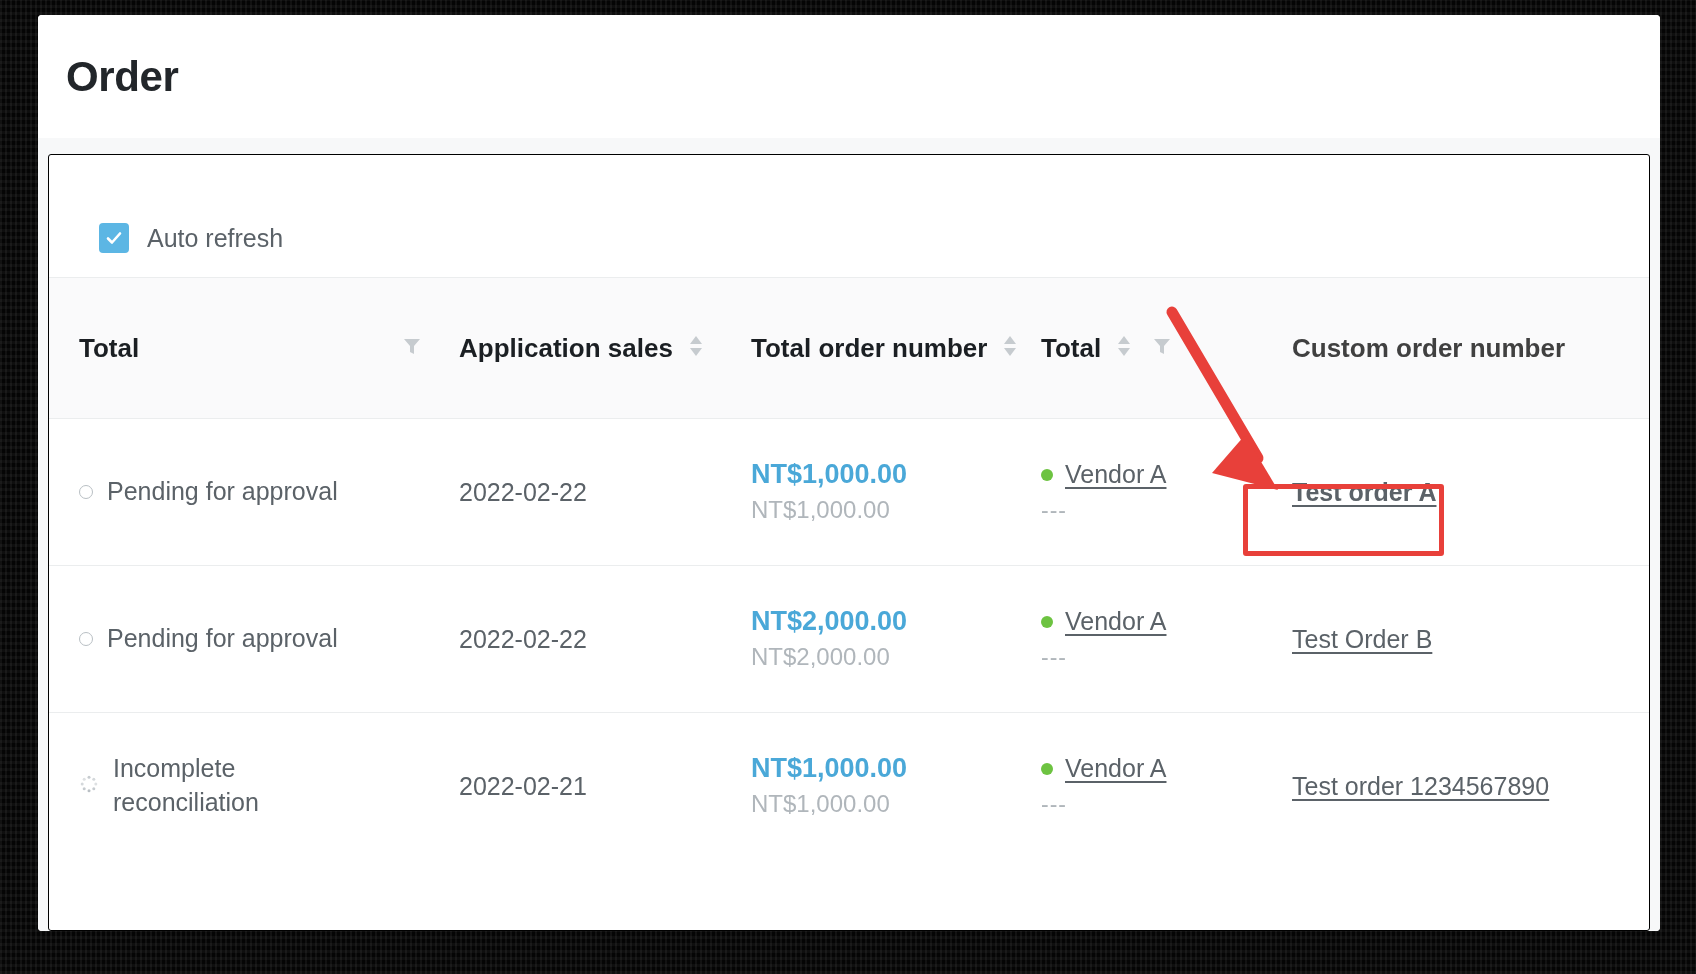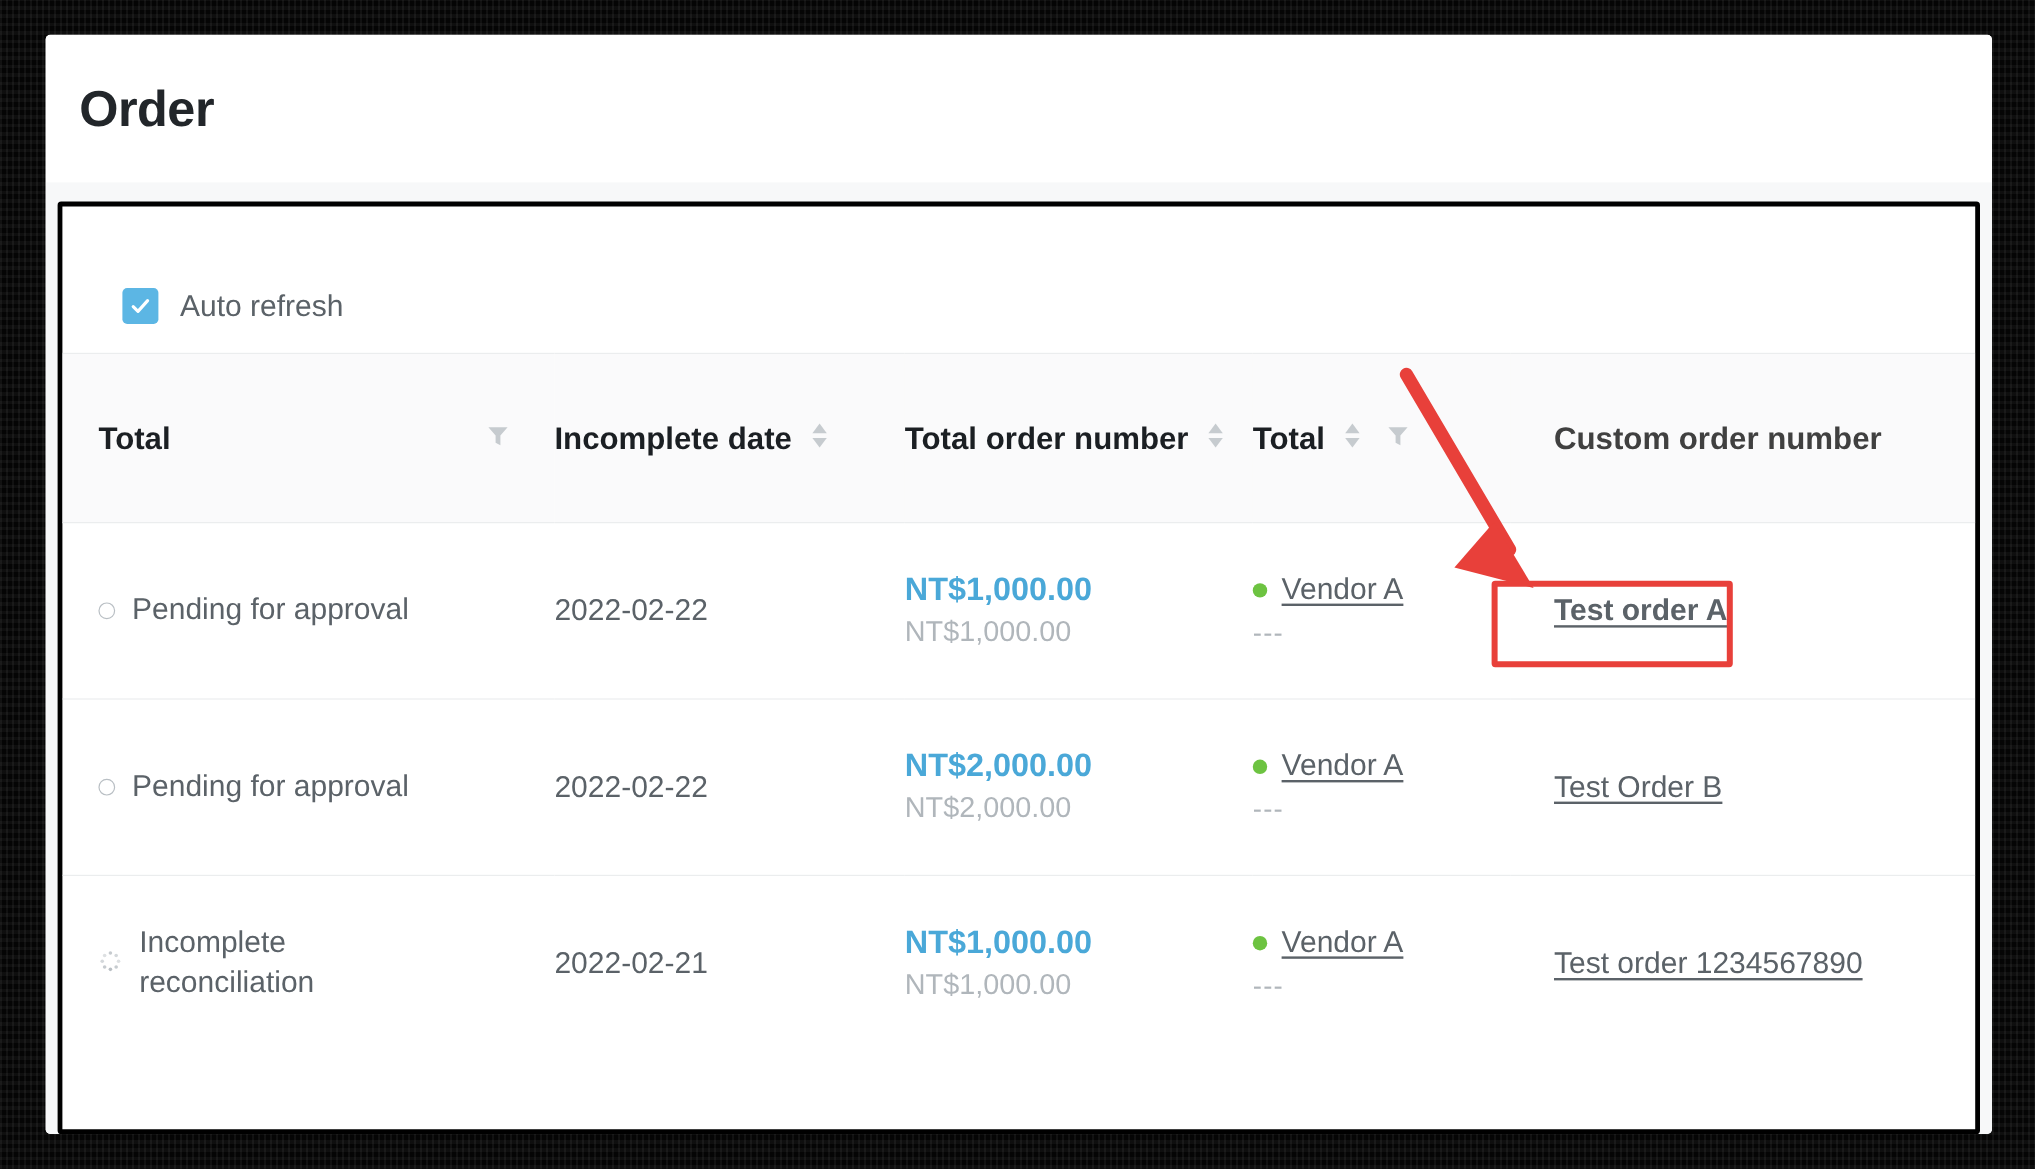--- a/index.html
+++ b/index.html
@@ -23,21 +23,21 @@
     height: 974px;
     background:
       repeating-linear-gradient(90deg, rgba(255,255,255,0.05) 0 2px, rgba(0,0,0,0) 2px 5px),
       repeating-linear-gradient(0deg, rgba(255,255,255,0.04) 0 3px, rgba(0,0,0,0) 3px 7px),
       #050505;
   }
 
   .app-window {
     position: absolute;
     left: 38px;
-    top: 29px;
+    top: 15px;
     width: 1622px;
     height: 916px;
     background: #ffffff;
     border-radius: 4px;
     overflow: hidden;
   }
 
   
   .page-header {
     height: 123px;
@@ -58,21 +58,21 @@
   
   .content-area {
     background: #f7f8f9;
     height: 793px;
     padding: 16px 10px 0 10px;
     box-sizing: border-box;
   }
 
   .panel {
     background: #ffffff;
-    border: 4px solid #000000;
+    border: 1px solid #000000;
     border-radius: 3px;
     height: 100%;
     box-sizing: border-box;
     overflow: hidden;
   }
 
   
   .toolbar {
     display: flex;
     align-items: center;
@@ -306,21 +306,21 @@
                   <span class="filter-icon" style="margin-left:auto; margin-right:36px;">
                     <svg width="22" height="22" viewBox="0 0 22 22" aria-hidden="true">
                       <path d="M3 4 H19 L13 11 V19 L9 17 V11 Z" fill="#c6cbcf"></path>
                     </svg>
                   </span>
                 </div>
               </th>
 
               <th class="th col-appdate">
                 <div class="th-inner">
-                  <span class="th-label">Incomplete date</span>
+                  <span class="th-label">Application sales</span>
                   <span class="sort-icon">
                     <svg width="18" height="28" viewBox="0 0 18 28" aria-hidden="true">
                       <path d="M9 4 L15 12 H3 Z" fill="#c6cbcf"></path>
                       <path d="M9 24 L15 16 H3 Z" fill="#c6cbcf"></path>
                     </svg>
                   </span>
                 </div>
               </th>
 
               <th class="th col-sales">

